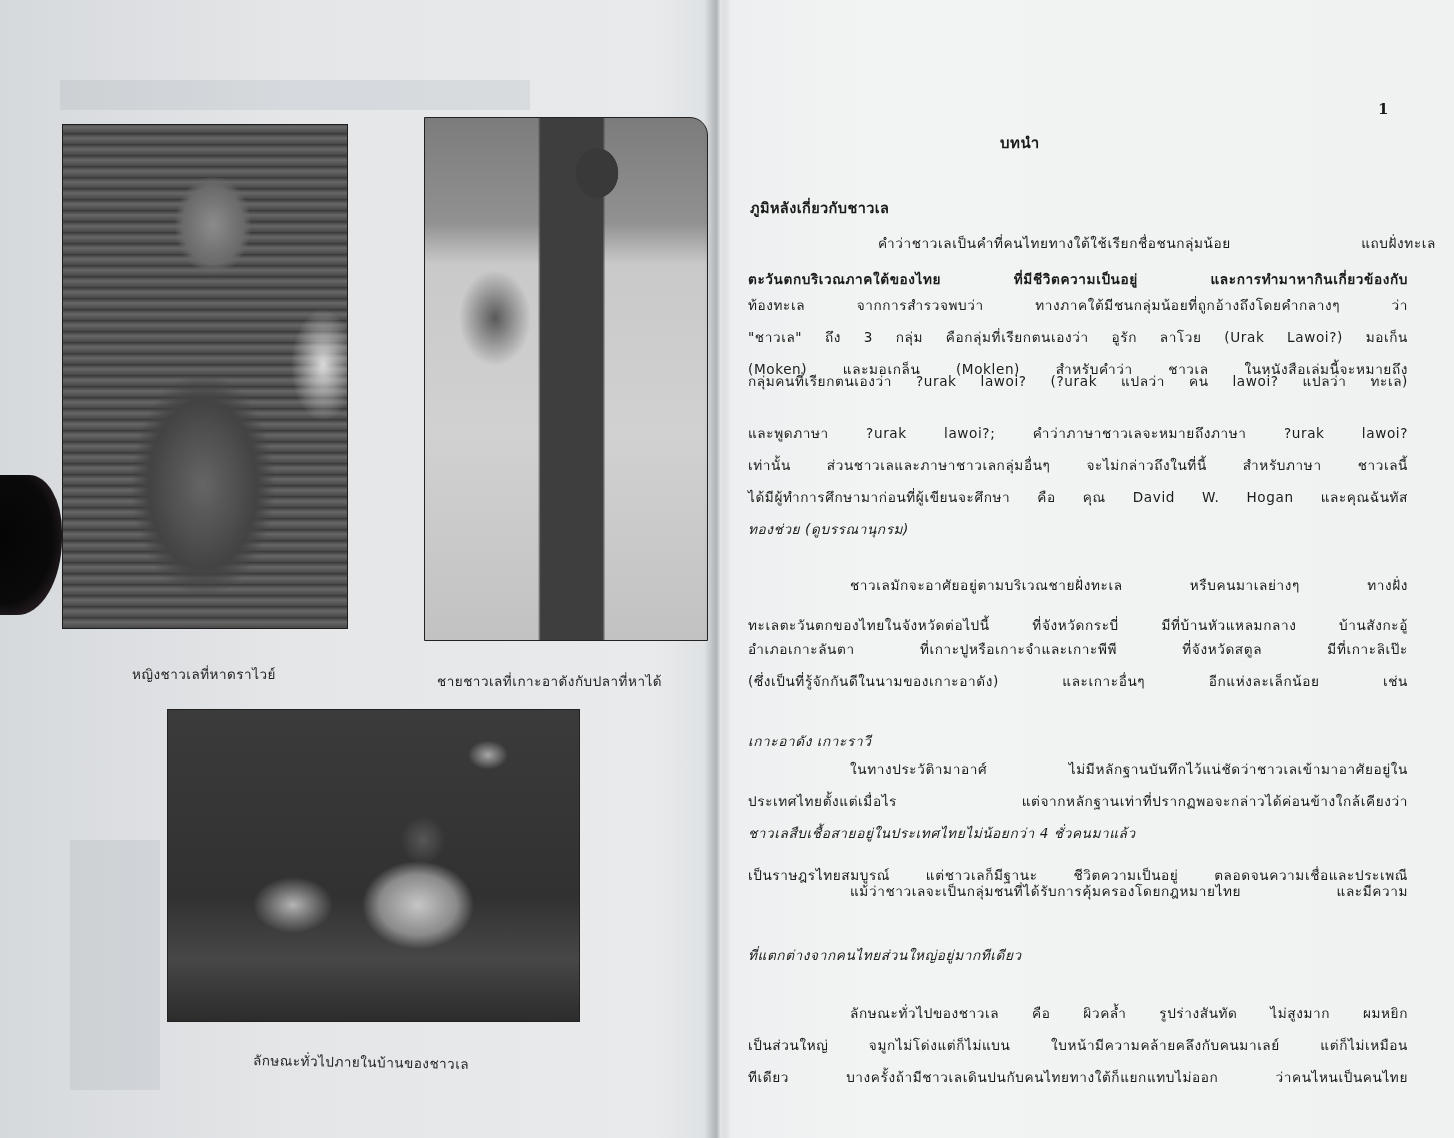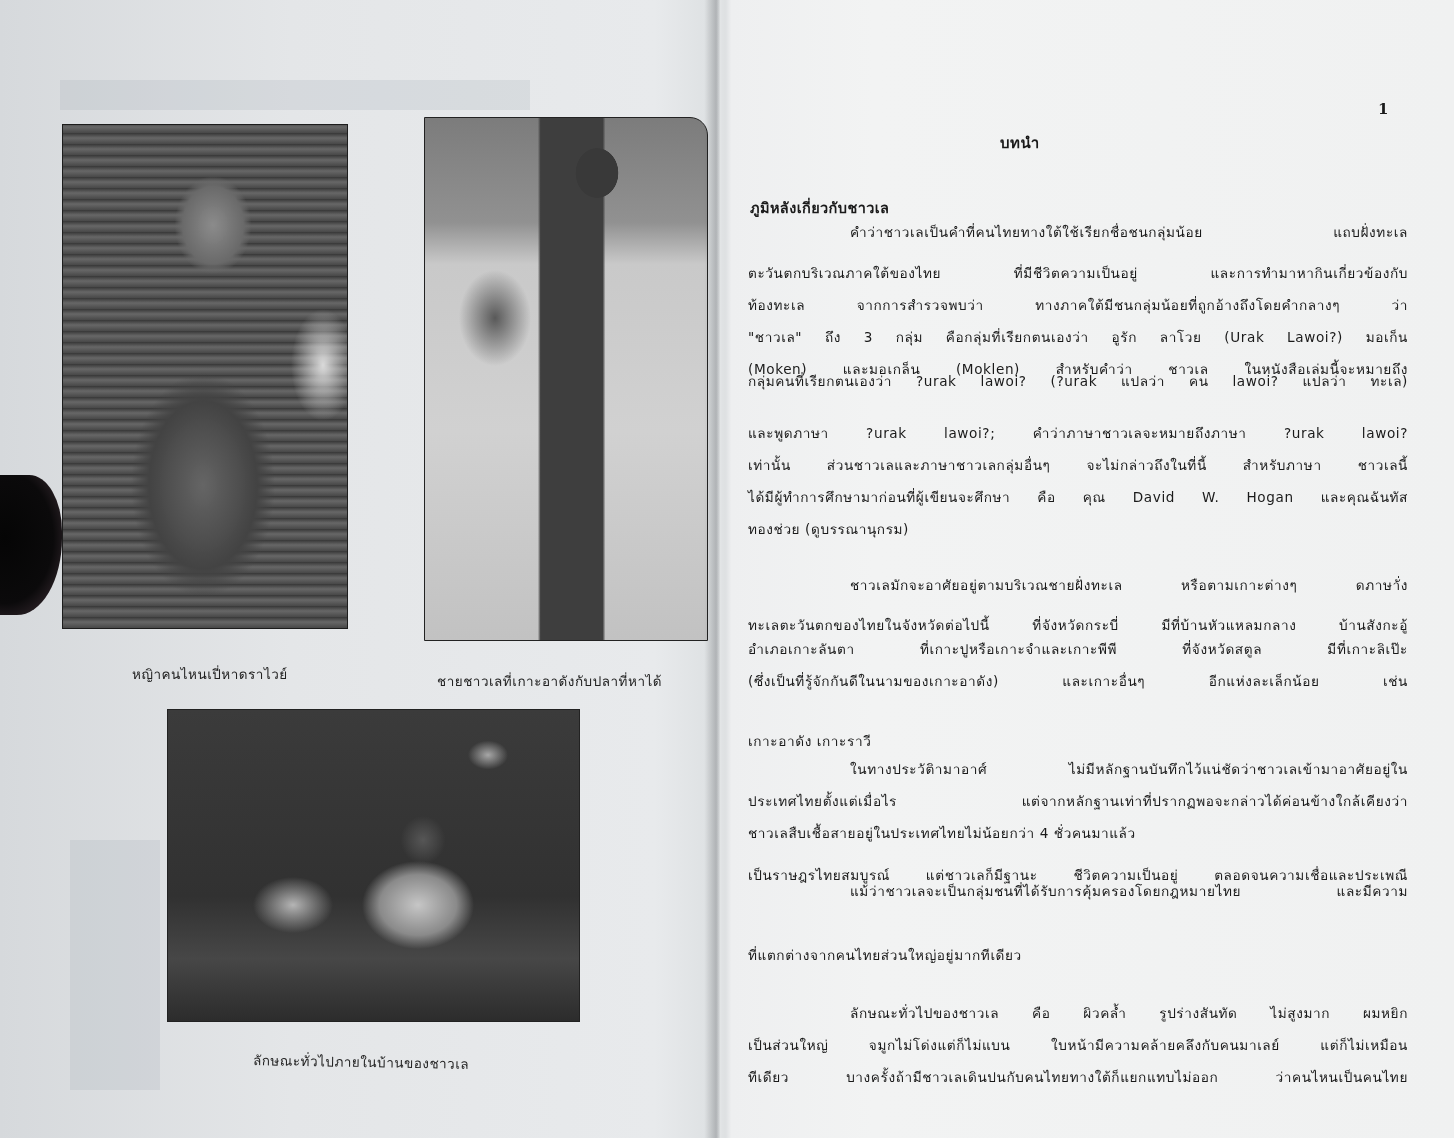--- a/index.html
+++ b/index.html
@@ -109,62 +109,62 @@
     position: absolute;
     left: 748px;
     width: 660px;
     font-size: 13.6px;
     letter-spacing: 0.6px;
     white-space: nowrap;
     text-align: justify;
     text-align-last: justify;
   }
   .para-line.indent { left: 850px; width: 558px; }
-  .para-line.last { text-align-last: left; width: auto; }
+  .para-line.last { text-align-last: left; width: auto; font-style: italic; }
 </style>
 </head>
 <body>
 
 <div class="spread">
 
   <div class="page-left">
     <div class="bleed" style="left:60px; top:80px; width:470px; height:30px;"></div>
     <div class="bleed" style="left:70px; top:840px; width:90px; height:250px;"></div>
 
     <div class="photo photo-woman"></div>
-    <div class="caption" style="left:132px; top:663px;">หญิาคนไหนเปี่หาดราไวย์</div>
+    <div class="caption" style="left:132px; top:663px;">หญิงชาวเลที่หาดราไวย์</div>
 
     <div class="photo photo-man"></div>
     <div class="caption" style="left:437px; top:670px;">ชายชาวเลที่เกาะอาดังกับปลาที่หาได้</div>
 
     <div class="photo photo-interior"></div>
     <div class="caption" style="left:253px; top:1051px; transform: rotate(1deg);">ลักษณะทั่วไปภายในบ้านของชาวเล</div>
 
     <div class="thumb"></div>
   </div>
 
   <div class="gutter"></div>
 
   <div>
     <div class="page-number">1</div>
     <div class="chapter-title">บทนำ</div>
     <div class="section-heading">ภูมิหลังเกี่ยวกับชาวเล</div>
 
-    <div class="para-line indent" style="top:221px;">คำว่าชาวเลเป็นคำที่คนไทยทางใต้ใช้เรียกชื่อชนกลุ่มน้อย    แถบฝั่งทะเล</div>
-    <div class="para-line" style="top:262px;">ตะวันตกบริเวณภาคใต้ของไทย   ที่มีชีวิตความเป็นอยู่     และการทำมาหากินเกี่ยวข้องกับ</div>
+    <div class="para-line indent" style="top:232px;margin-left:28px;">คำว่าชาวเลเป็นคำที่คนไทยทางใต้ใช้เรียกชื่อชนกลุ่มน้อย    แถบฝั่งทะเล</div>
+    <div class="para-line" style="top:268px;font-weight:bold;">ตะวันตกบริเวณภาคใต้ของไทย   ที่มีชีวิตความเป็นอยู่     และการทำมาหากินเกี่ยวข้องกับ</div>
     <div class="para-line" style="top:294px;">ท้องทะเล    จากการสำรวจพบว่า ทางภาคใต้มีชนกลุ่มน้อยที่ถูกอ้างถึงโดยคำกลางๆ  ว่า</div>
     <div class="para-line" style="top:326px;">"ชาวเล" ถึง 3 กลุ่ม คือกลุ่มที่เรียกตนเองว่า อูรัก ลาโวย (Urak Lawoi?)  มอเก็น</div>
     <div class="para-line" style="top:358px;">(Moken)  และมอเกล็น (Moklen)  สำหรับคำว่า ชาวเล  ในหนังสือเล่มนี้จะหมายถึง</div>
     <div class="para-line" style="top:370px;">กลุ่มคนที่เรียกตนเองว่า ?urak lawoi? (?urak แปลว่า คน lawoi? แปลว่า ทะเล)</div>
     <div class="para-line" style="top:422px;">และพูดภาษา  ?urak lawoi?;    คำว่าภาษาชาวเลจะหมายถึงภาษา ?urak lawoi?</div>
     <div class="para-line" style="top:454px;">เท่านั้น ส่วนชาวเลและภาษาชาวเลกลุ่มอื่นๆ จะไม่กล่าวถึงในที่นี้  สำหรับภาษา ชาวเลนี้</div>
     <div class="para-line" style="top:486px;">ได้มีผู้ทำการศึกษามาก่อนที่ผู้เขียนจะศึกษา  คือ  คุณ David W. Hogan   และคุณฉันทัส</div>
     <div class="para-line last" style="top:518px;">ทองช่วย (ดูบรรณานุกรม)</div>
 
-    <div class="para-line indent" style="top:574px;">ชาวเลมักจะอาศัยอยู่ตามบริเวณชายฝั่งทะเล  หรือตามเกาะต่างๆ  ดภาษาั่ง</div>
+    <div class="para-line indent" style="top:574px;">ชาวเลมักจะอาศัยอยู่ตามบริเวณชายฝั่งทะเล  หรืบคนมาเลย่างๆ  ทางฝั่ง</div>
     <div class="para-line" style="top:606px;margin-top:8px;">ทะเลตะวันตกของไทยในจังหวัดต่อไปนี้ ที่จังหวัดกระบี่ มีที่บ้านหัวแหลมกลาง  บ้านสังกะอู้</div>
     <div class="para-line" style="top:638px;">อำเภอเกาะลันตา   ที่เกาะปูหรือเกาะจำและเกาะพีพี   ที่จังหวัดสตูล   มีที่เกาะลิเป๊ะ</div>
     <div class="para-line" style="top:670px;">(ซึ่งเป็นที่รู้จักกันดีในนามของเกาะอาดัง)  และเกาะอื่นๆ  อีกแห่งละเล็กน้อย  เช่น</div>
     <div class="para-line last" style="top:702px;margin-top:28px;">เกาะอาดัง เกาะราวี</div>
 
     <div class="para-line indent" style="top:758px;">ในทางประวัติามาอาศ์ ไม่มีหลักฐานบันทึกไว้แน่ชัดว่าชาวเลเข้ามาอาศัยอยู่ใน</div>
     <div class="para-line" style="top:790px;">ประเทศไทยตั้งแต่เมื่อไร   แต่จากหลักฐานเท่าที่ปรากฏพอจะกล่าวได้ค่อนข้างใกล้เคียงว่า</div>
     <div class="para-line last" style="top:822px;">ชาวเลสืบเชื้อสายอยู่ในประเทศไทยไม่น้อยกว่า 4 ชั่วคนมาแล้ว</div>
 
     <div class="para-line indent" style="top:880px;">แม้ว่าชาวเลจะเป็นกลุ่มชนที่ได้รับการคุ้มครองโดยกฎหมายไทย  และมีความ</div>

